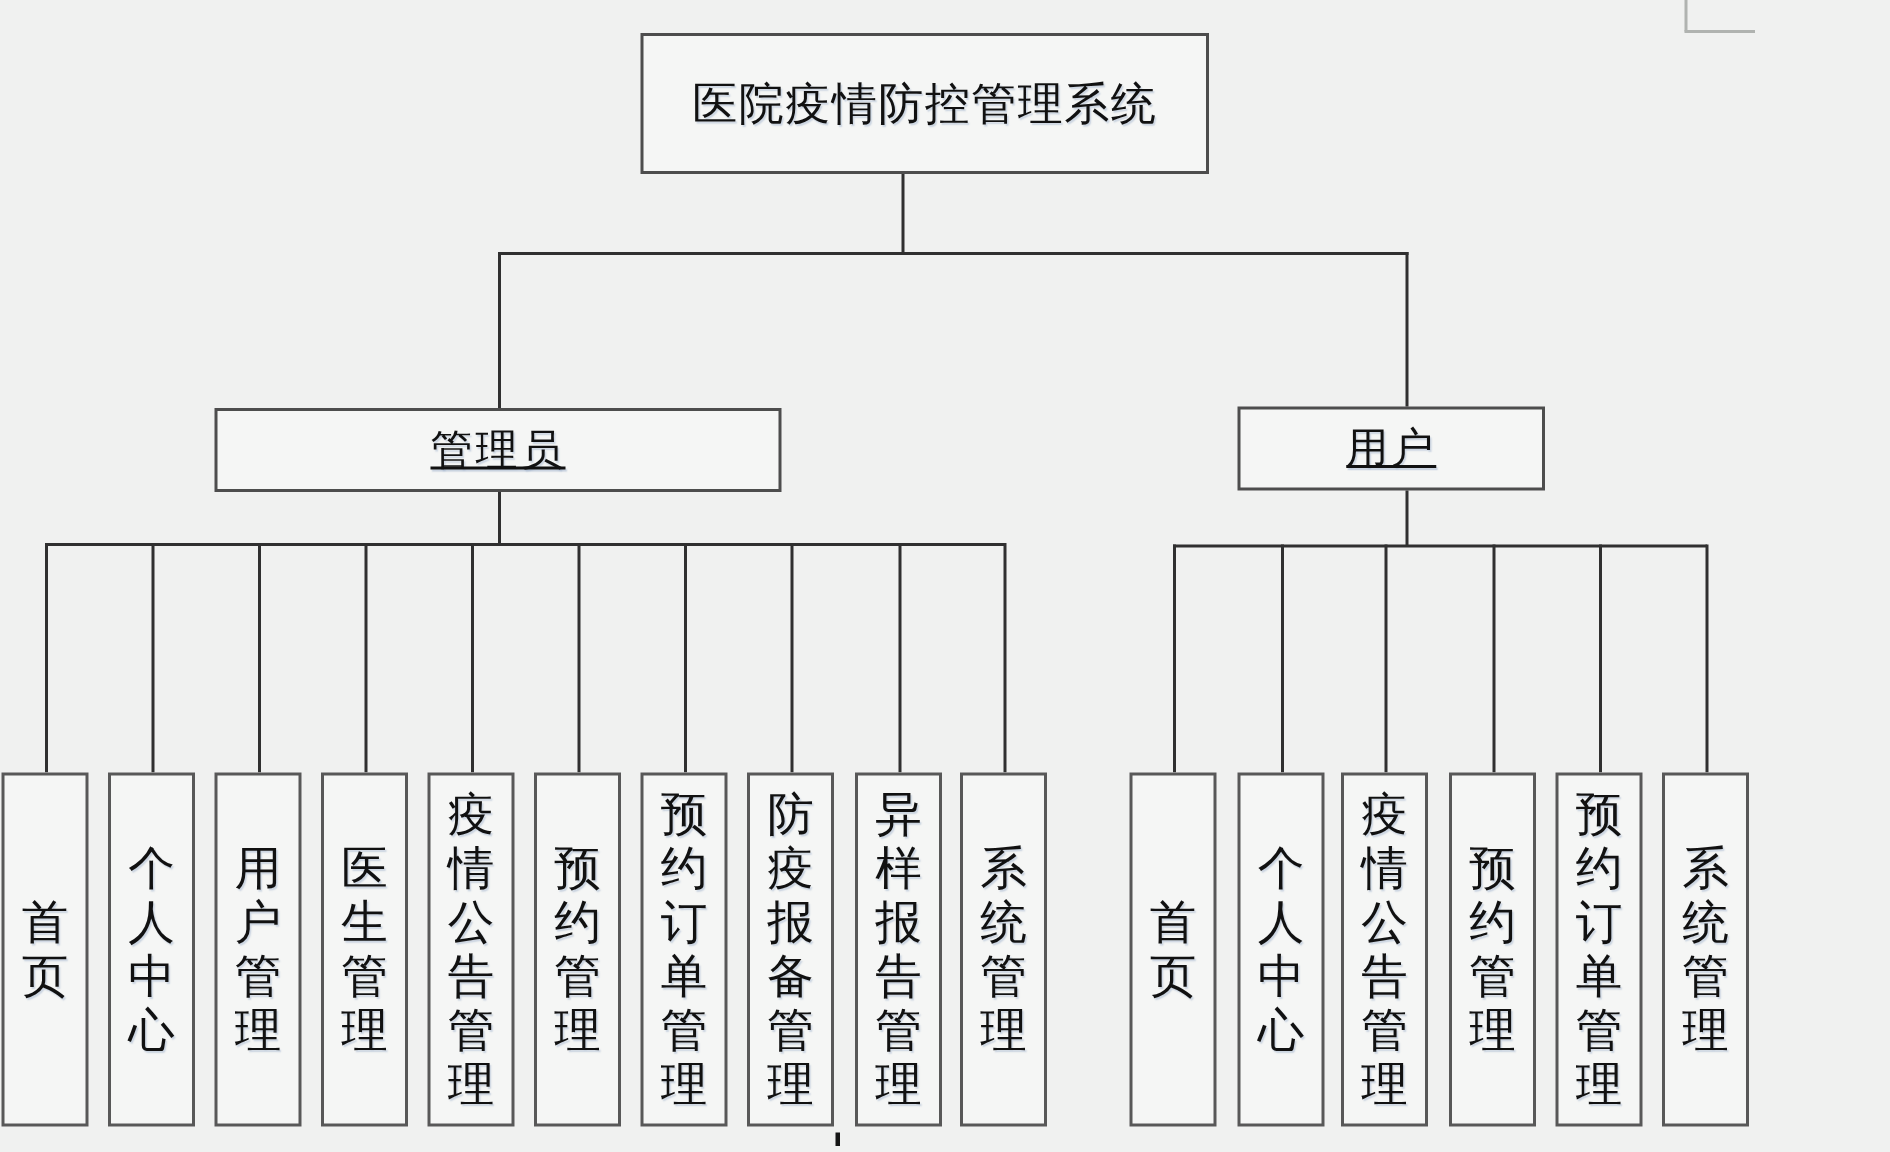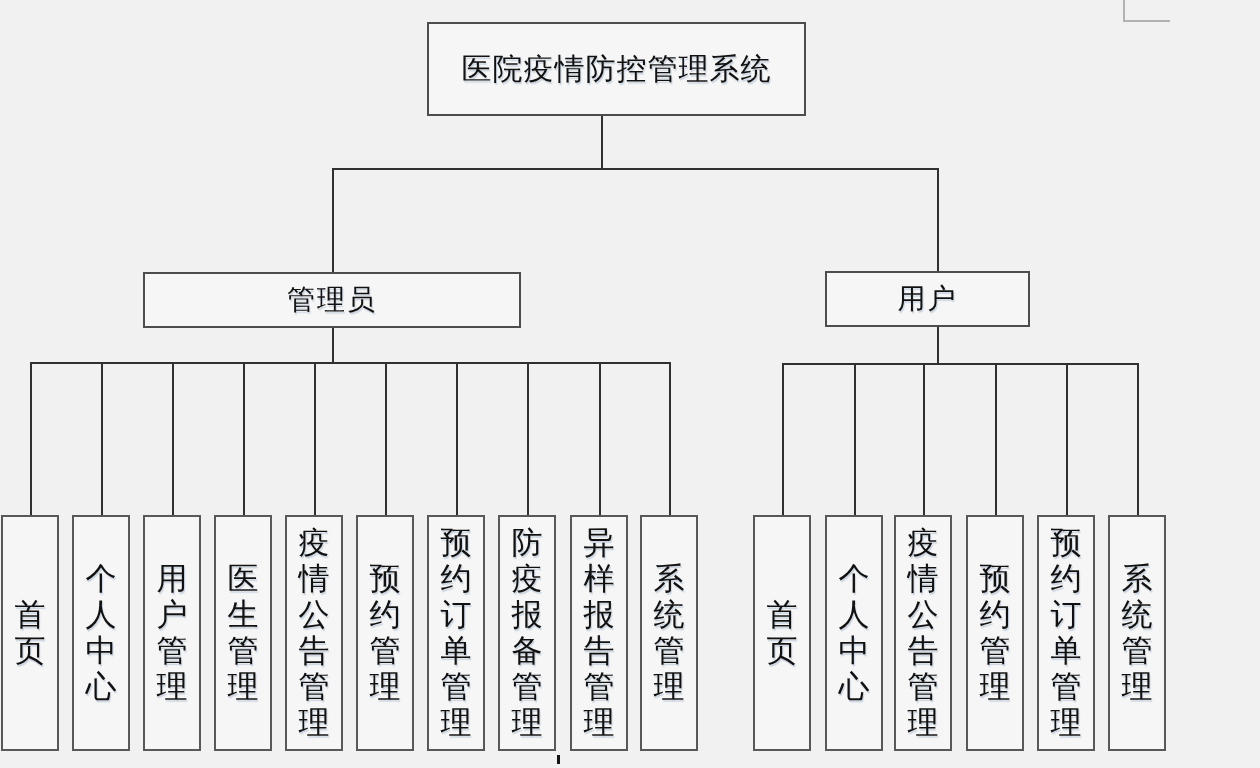--- a/index.html
+++ b/index.html
@@ -13,21 +13,21 @@
   .stage{position:absolute;left:0;top:0;width:1260px;height:768px;}
   .node{
     position:absolute;
     background:#f5f6f5;
     border:2px solid #4d4d4d;
     box-sizing:border-box;
     display:flex;align-items:center;justify-content:center;
     text-shadow:1px 1.5px 1px rgba(150,170,200,0.45);
   }
   .node.root{left:413px;top:22px;width:379px;height:94px;font-size:30px;letter-spacing:1px;margin-left:14px;}
-  .node.branch{height:56px;font-size:28px;letter-spacing:2px;}
+  .node.branch{height:56px;font-size:28px;letter-spacing:2px;text-decoration:underline;}
   .node.branch.admin{left:143px;top:272px;width:378px;}
   .node.branch.user{left:825px;top:271px;width:205px;}
   .node.leaf{
     width:58px;top:515px;height:236px;
     border:2px solid #585858;
     font-size:31px;
   }
   .leaf-label{display:flex;flex-direction:column;align-items:center;justify-content:center;}
   .leaf-label span{display:block;height:36px;line-height:36px;text-align:center;}
   .line{position:absolute;background:#303030;}

